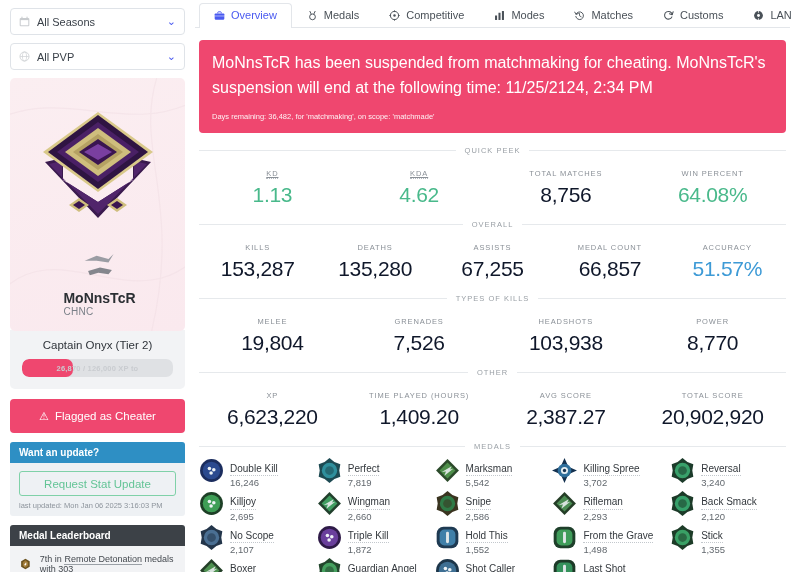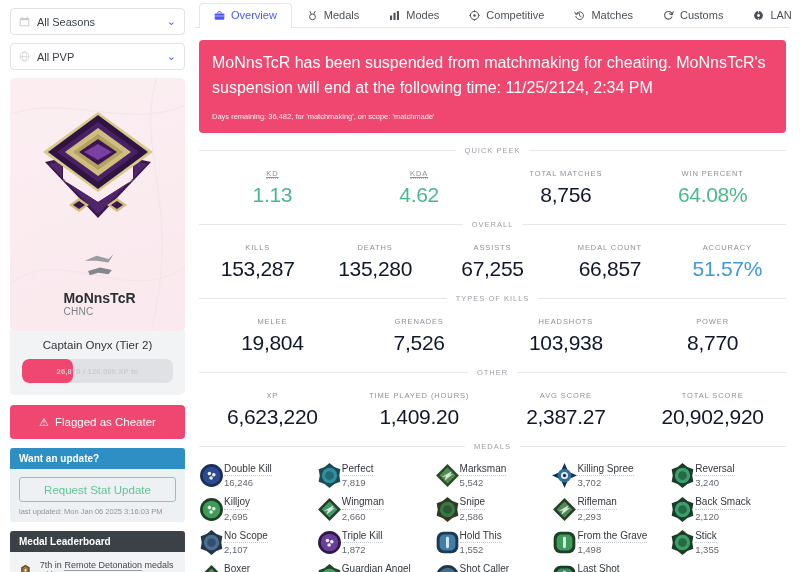--- a/index.html
+++ b/index.html
@@ -63,21 +63,21 @@
 
   .rank-block {
     background: #f2f3f5;
     border-radius: 0 0 5px 5px;
     margin-top: -1px;
     padding: 9px 12px 12px 12px;
     text-align: center;
   }
   .rank-title { font-size: 11.5px; font-weight: normal; color: #2f343a; margin-bottom: 8px; }
   .xp-bar {
-    height: 24px; border-radius: 7px; background: #dfe1e4;
+    height: 18px; border-radius: 7px; background: #dfe1e4;
     position: relative; overflow: hidden;
   }
   .xp-fill {
     position: absolute; left: 0; top: 0; bottom: 0;
     width: 34%;
     background: #ef476f; border-radius: 7px;
   }
   .xp-text {
     position: absolute; inset: 0;
     display: flex; align-items: center; justify-content: center;
@@ -200,21 +200,21 @@
   .stat-value.blue { color: #3d9ad6; }
 
   
   .medals-grid {
     display: grid;
     grid-template-columns: repeat(5, 1fr);
     gap: 3px 2px;
     margin: 7px 4px 0 4px;
   }
   .medal {
-    display: flex; align-items: flex-end; 
+    display: flex; align-items: flex-start; gap: 6px;
     min-width: 0;
   }
   .medal-icon { width: 25px; height: 25px; flex: 0 0 25px; }
   .medal-txt { min-width: 0; }
   .medal-name {
     font-size: 10px; color: #33383d; white-space: nowrap;
     border-bottom: 1px dotted #c3c8cd; display: inline-block;
     line-height: 1.25;
   }
   .medal-count { font-size: 9.5px; color: #62686e; margin-top: 1px; }
@@ -347,43 +347,43 @@
             <path d="M4 1.5 L6.2 6" stroke="currentColor" stroke-width="1.4" fill="none"></path>
             <path d="M12 1.5 L9.8 6" stroke="currentColor" stroke-width="1.4" fill="none"></path>
             <circle cx="8" cy="10" r="4.2" fill="none" stroke="currentColor" stroke-width="1.4"></circle>
           </svg>
         </span>
         <span>Medals</span>
       </div>
       <div class="tab">
         <span class="ticon">
           <svg width="11" height="11" viewBox="0 0 16 16">
-            <rect x="1.5" y="8" width="3" height="6.5" fill="currentColor"></rect>
-            <rect x="6.5" y="4" width="3" height="10.5" fill="currentColor"></rect>
-            <rect x="11.5" y="1.5" width="3" height="13" fill="currentColor"></rect>
-          </svg>
-        </span>
-        <span>Modes</span>
-      </div>
-      <div class="tab">
-        <span class="ticon">
-          <svg width="11" height="11" viewBox="0 0 16 16">
             <circle cx="8" cy="8" r="6" fill="none" stroke="currentColor" stroke-width="1.4"></circle>
             <circle cx="8" cy="8" r="1.8" fill="currentColor"></circle>
             <line x1="8" y1="0.5" x2="8" y2="3" stroke="currentColor" stroke-width="1.3"></line>
             <line x1="8" y1="13" x2="8" y2="15.5" stroke="currentColor" stroke-width="1.3"></line>
             <line x1="0.5" y1="8" x2="3" y2="8" stroke="currentColor" stroke-width="1.3"></line>
             <line x1="13" y1="8" x2="15.5" y2="8" stroke="currentColor" stroke-width="1.3"></line>
           </svg>
         </span>
         <span>Competitive</span>
       </div>
       <div class="tab">
         <span class="ticon">
           <svg width="11" height="11" viewBox="0 0 16 16">
+            <rect x="1.5" y="8" width="3" height="6.5" fill="currentColor"></rect>
+            <rect x="6.5" y="4" width="3" height="10.5" fill="currentColor"></rect>
+            <rect x="11.5" y="1.5" width="3" height="13" fill="currentColor"></rect>
+          </svg>
+        </span>
+        <span>Modes</span>
+      </div>
+      <div class="tab">
+        <span class="ticon">
+          <svg width="11" height="11" viewBox="0 0 16 16">
             <path d="M3 6 A5.6 5.6 0 1 1 2.6 9.4" fill="none" stroke="currentColor" stroke-width="1.4" stroke-linecap="round"></path>
             <path d="M1 3 L3.2 6.4 L6.4 5" fill="none" stroke="currentColor" stroke-width="1.4" stroke-linecap="round" stroke-linejoin="round"></path>
             <path d="M8 5.2 V8.4 L10.4 9.8" fill="none" stroke="currentColor" stroke-width="1.3" stroke-linecap="round"></path>
           </svg>
         </span>
         <span>Matches</span>
       </div>
       <div class="tab">
         <span class="ticon">
           <svg width="11" height="11" viewBox="0 0 16 16">

